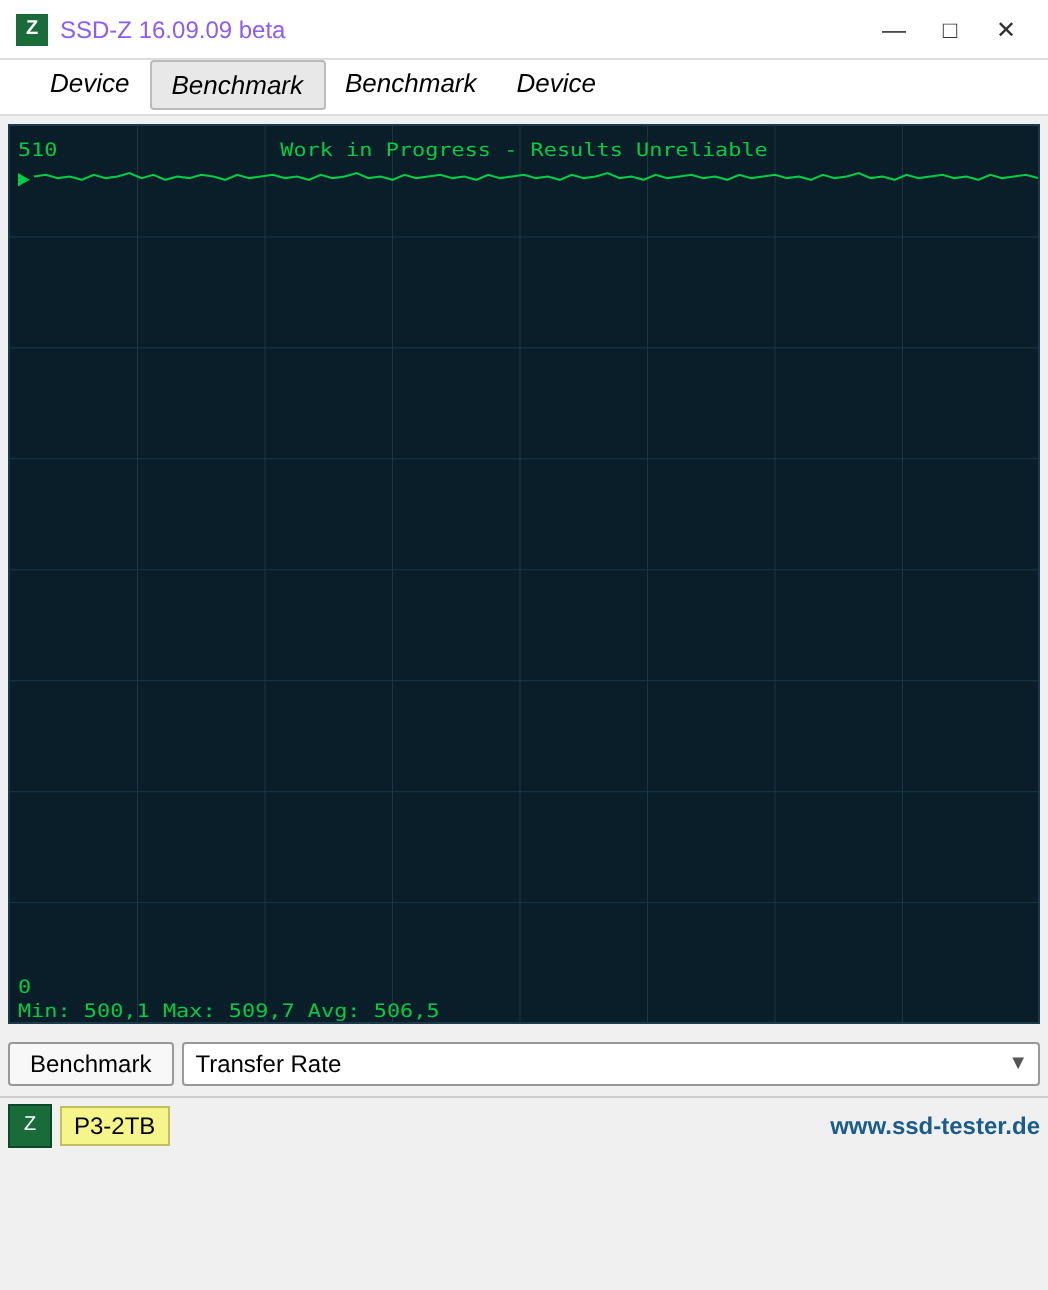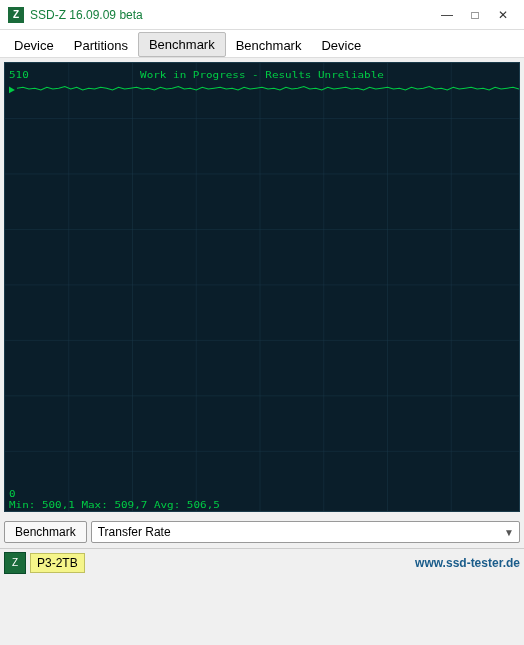--- a/index.html
+++ b/index.html
@@ -33,21 +33,21 @@
       background: #1a6b3a;
       display: flex;
       align-items: center;
       justify-content: center;
       font-size: 10px;
       color: white;
       font-weight: bold;
     }
     .title-text {
       font-size: 12px;
-      color: #15803d;
+      color: #8b5cf6;
     }
     .title-controls {
       display: flex;
       gap: 2px;
     }
     .title-btn {
       width: 26px;
       height: 20px;
       display: flex;
       align-items: center;
@@ -58,22 +58,23 @@
       background: transparent;
       color: #333;
     }
 
     
     .menu-bar {
       display: flex;
       background: #ffffff;
       border-bottom: 1px solid #ddd;
       height: 28px;
-      align-items: flex-end;
-      padding: 0 4px;
+      align-items: flex-start;
+      padding: 0 15px;
+      font-style: italic;
     }
     .menu-item {
       padding: 4px 10px;
       font-size: 13px;
       cursor: pointer;
       border-radius: 2px;
       color: #000;
     }
     .menu-item.active {
       background: #e8e8e8;
@@ -192,21 +193,20 @@
   </div>
   <div class="title-controls">
     <button class="title-btn">—</button>
     <button class="title-btn">□</button>
     <button class="title-btn close">✕</button>
   </div>
 </div>
 
 <div class="menu-bar">
   <div class="menu-item">Device</div>
-  <div class="menu-item">Partitions</div>
   <div class="menu-item active">Benchmark</div>
   <div class="menu-item">Benchmark</div>
   <div class="menu-item">Device</div>
 </div>
 
 <div class="main-content">
   <svg class="chart-svg" viewBox="0 0 516 533" preserveAspectRatio="none">
 
     <rect width="516" height="533" fill="#0a1e2a"></rect>
 

